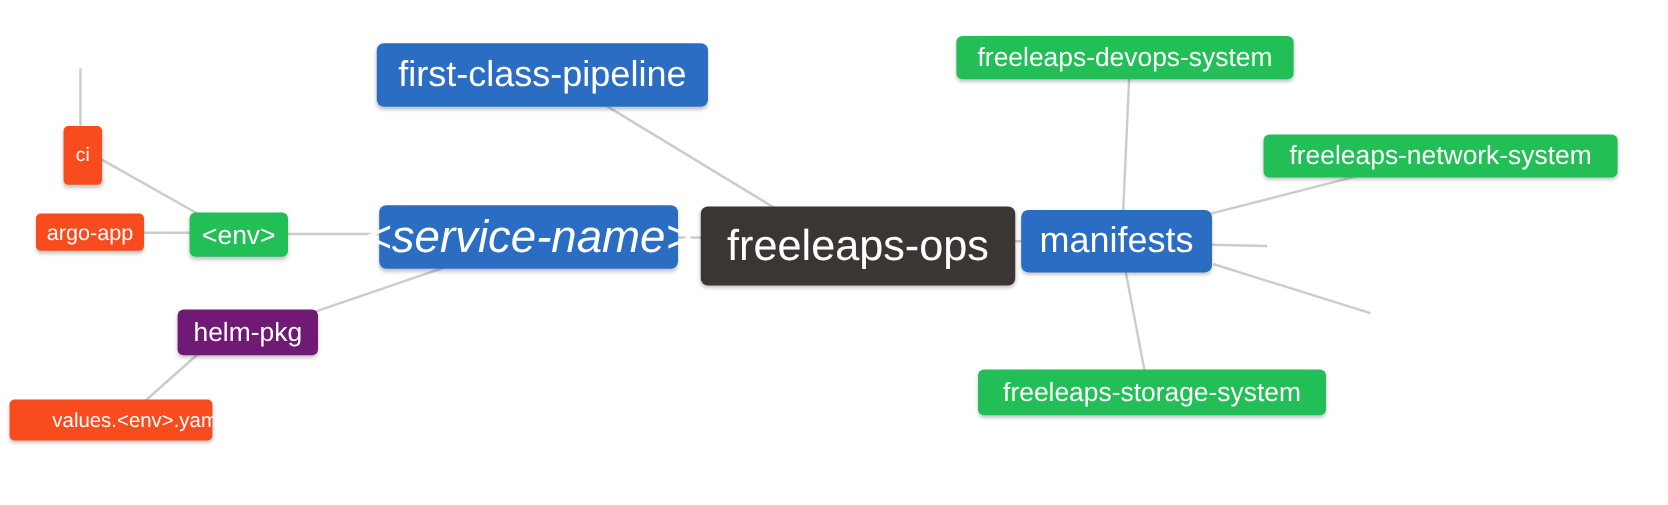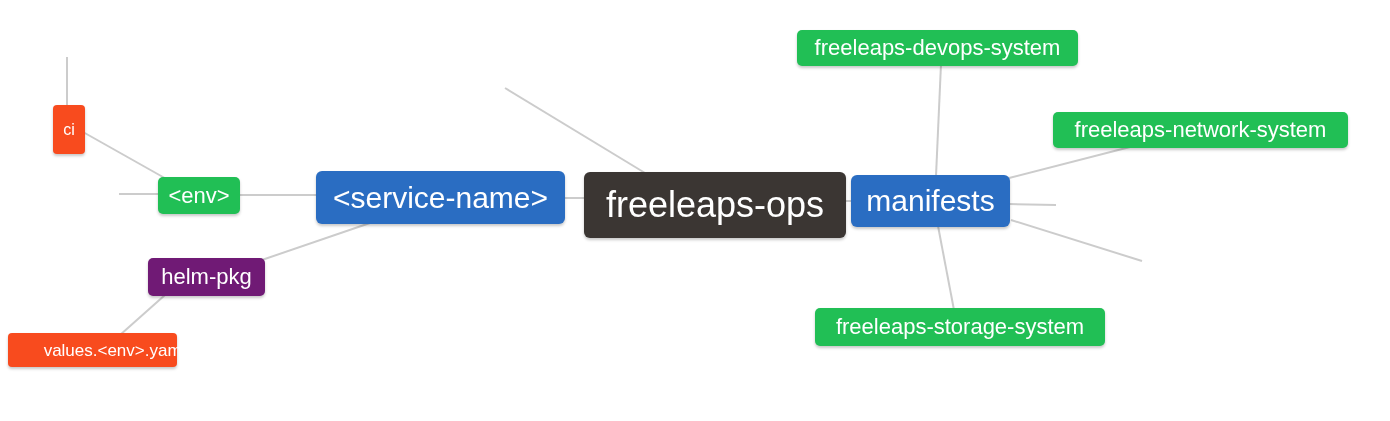--- a/index.html
+++ b/index.html
@@ -55,22 +55,24 @@
       <line x1="563" y1="198" x2="587" y2="198" stroke="#cccccc" stroke-width="2"></line>
       <line x1="844" y1="201" x2="853" y2="201" stroke="#cccccc" stroke-width="2"></line>
       <line x1="936" y1="176" x2="941" y2="64" stroke="#cccccc" stroke-width="2"></line>
       <line x1="1009" y1="178" x2="1130" y2="147" stroke="#cccccc" stroke-width="2"></line>
       <line x1="1009" y1="204" x2="1056" y2="205" stroke="#cccccc" stroke-width="2"></line>
       <line x1="1011" y1="220" x2="1142" y2="261" stroke="#cccccc" stroke-width="2"></line>
       <line x1="938" y1="226" x2="954" y2="310" stroke="#cccccc" stroke-width="2"></line>
     </svg>
 
 <div class="node root" style="left: 584px; top: 172px; width: 262px; height: 66px; font-size: 36px; background: rgb(59, 54, 51);">freeleaps-ops</div>
-    <div class="node branch" style="left: 316px; top: 171px; width: 249px; height: 53px; font-size: 30px; background: rgb(42, 109, 194);">&lt;service-name&gt;</div>
+    <div class="node branch" style="left: 314px; top: 36px; width: 276px; height: 53px; font-size: 30px; background: rgb(42, 109, 194);">first-class-pipeline</div>
+    <div class="node branch" style="left: 316px; top: 171px; width: 249px; height: 53px; font-size: 38px; background: rgb(42, 109, 194); font-style: italic;">&lt;service-name&gt;</div>
     <div class="node branch" style="left: 851px; top: 175px; width: 159px; height: 52px; font-size: 30px; background: rgb(42, 109, 194);">manifests</div>
     <div class="node leaf" style="left: 158px; top: 177px; width: 82px; height: 37px; font-size: 22px; background: rgb(33, 191, 85);">&lt;env&gt;</div>
     <div class="node leaf" style="left: 148px; top: 258px; width: 117px; height: 38px; font-size: 22px; background: #701a75; text-align: center;">helm-pkg</div>
     <div class="node sub" style="left: 53px; top: 105px; width: 32px; height: 49px; font-size: 16px; background: rgb(248, 75, 30);">ci</div>
+    <div class="node sub" style="left: 30px; top: 178px; width: 90px; height: 31px; font-size: 18px; background: rgb(248, 75, 30);">argo-app</div>
     <div class="node sub" style="left: 8px; top: 333px; width: 169px; height: 34px; font-size: 17px; background: rgb(248, 75, 30); padding-left: 44px;">values.&lt;env&gt;.yaml</div>
     <div class="node leaf" style="left: 797px; top: 30px; width: 281px; height: 36px; font-size: 22px; background: rgb(33, 191, 85);">freeleaps-devops-system</div>
     <div class="node leaf" style="left: 1053px; top: 112px; width: 295px; height: 36px; font-size: 22px; background: rgb(33, 191, 85);">freeleaps-network-system</div>
     <div class="node leaf" style="left: 815px; top: 308px; width: 290px; height: 38px; font-size: 22px; background: rgb(33, 191, 85);">freeleaps-storage-system</div>
   </div>
 
 </body></html>

